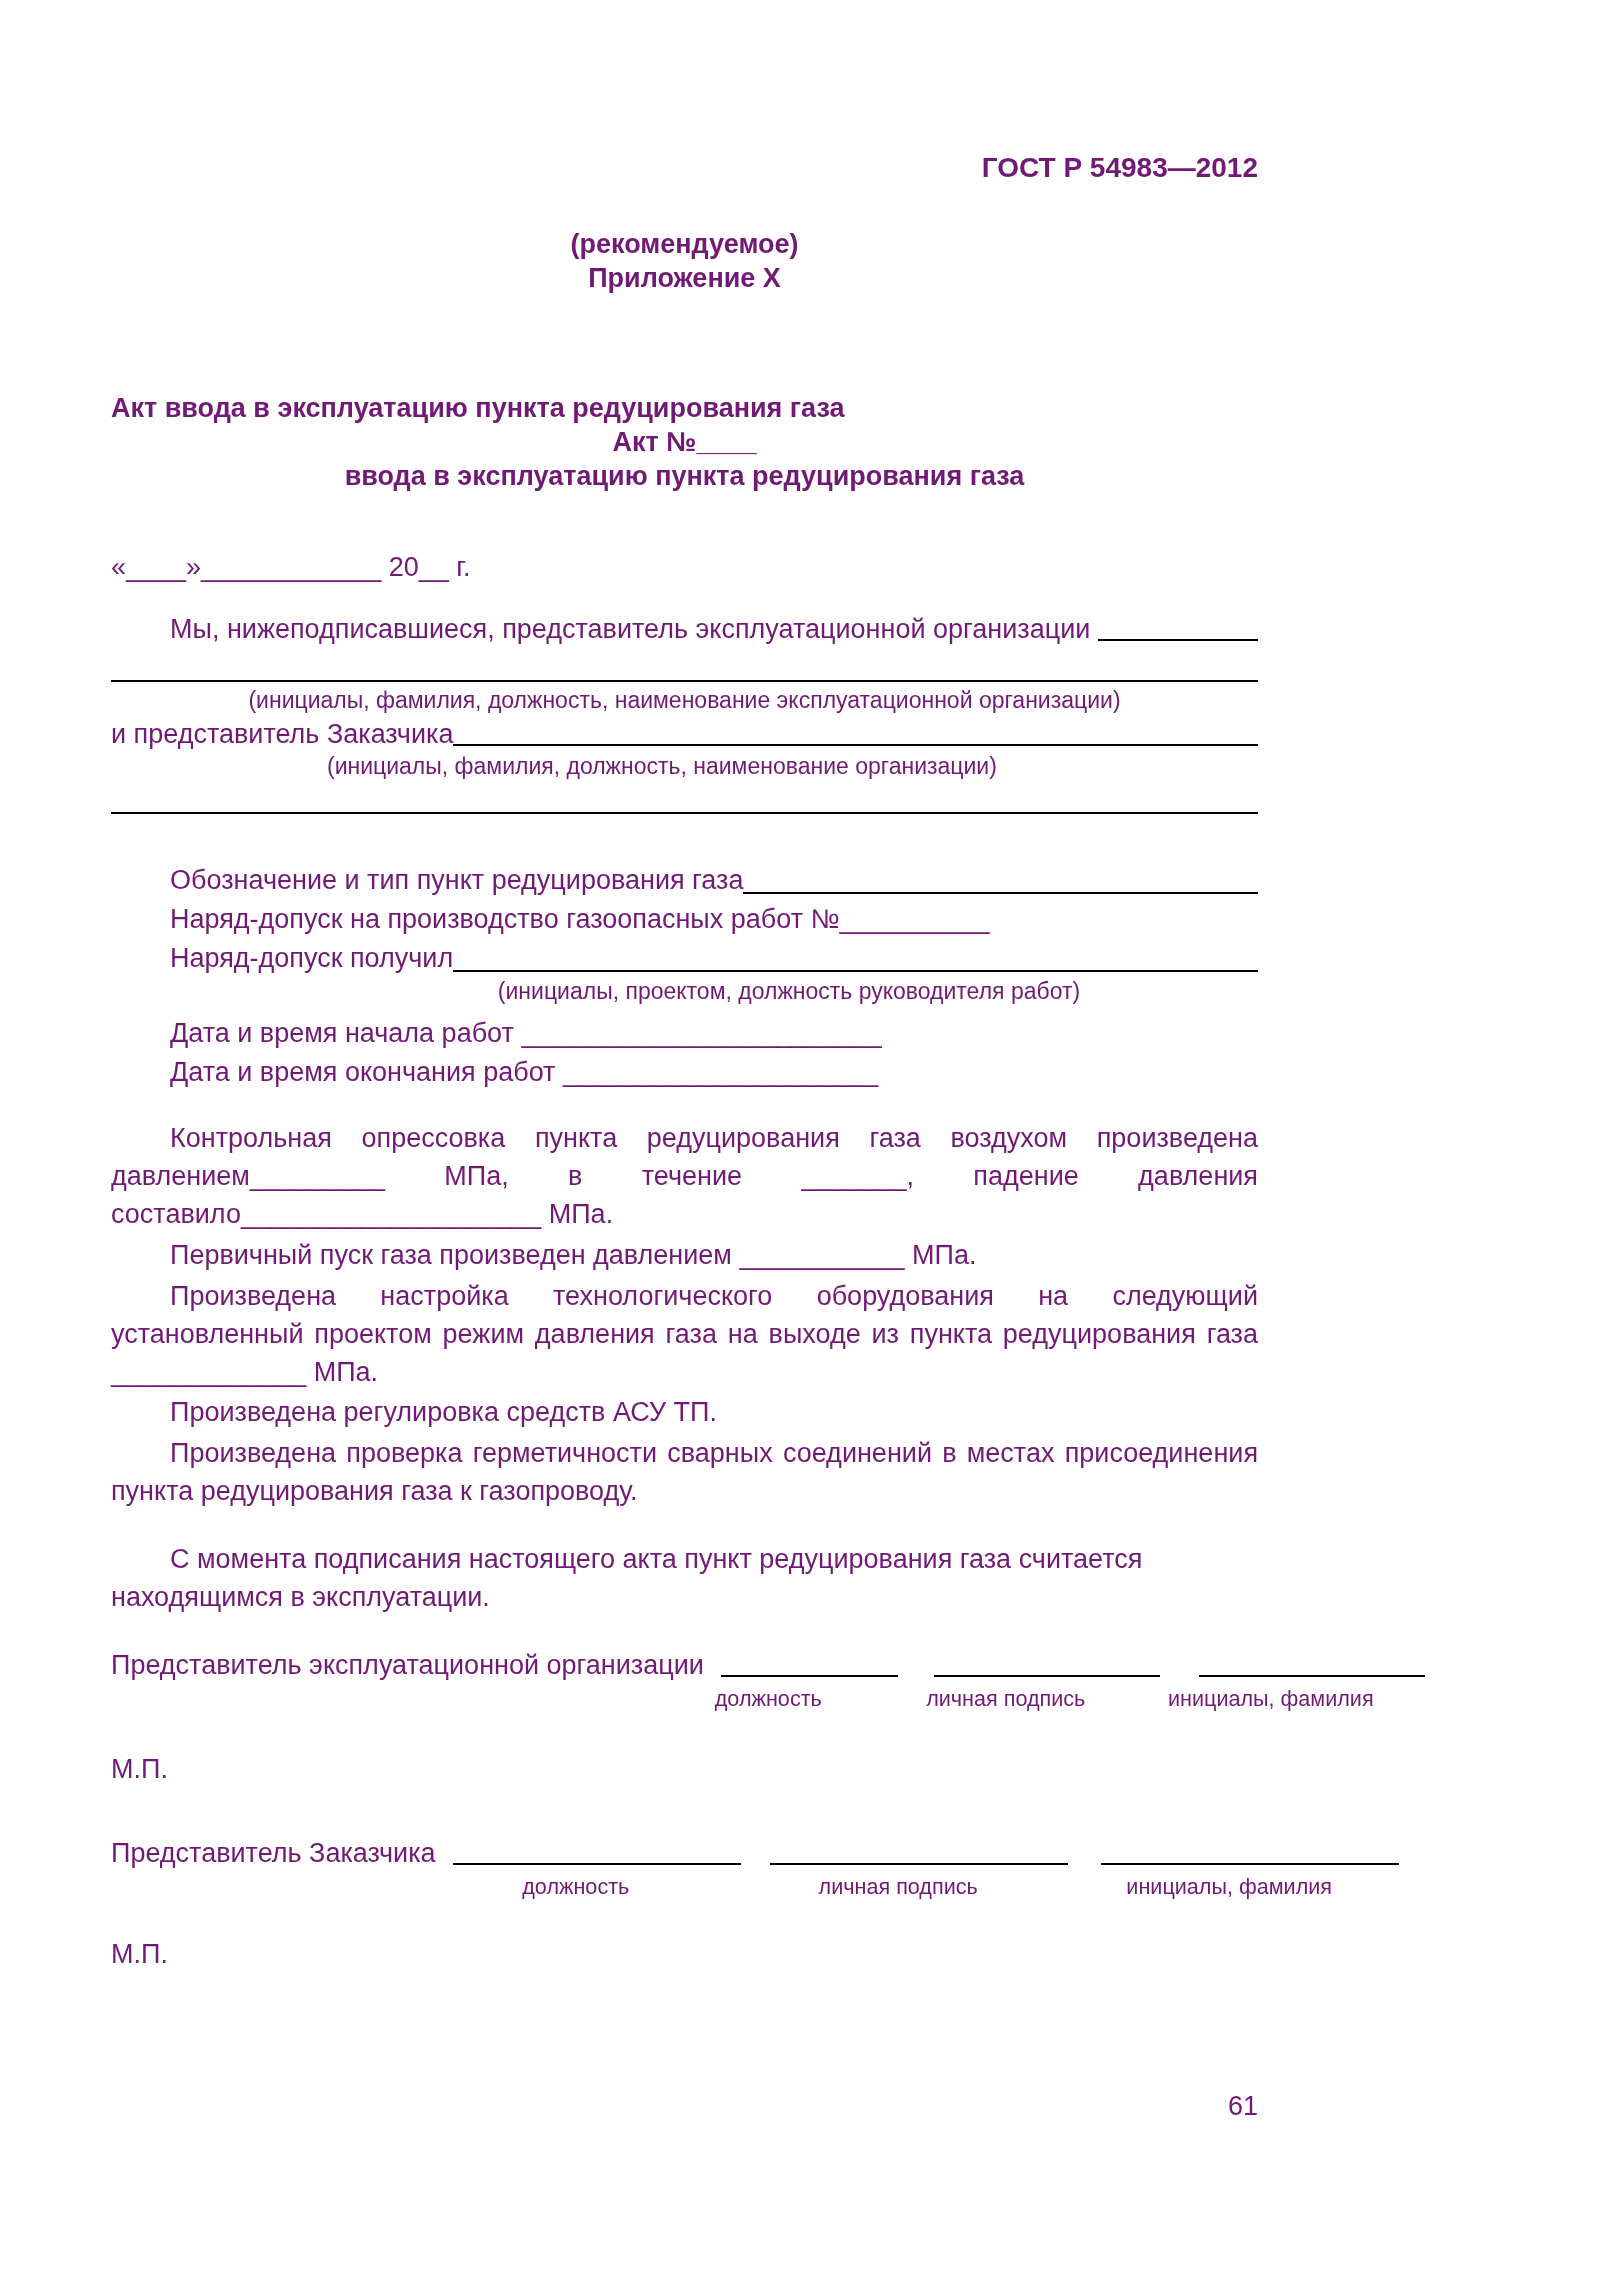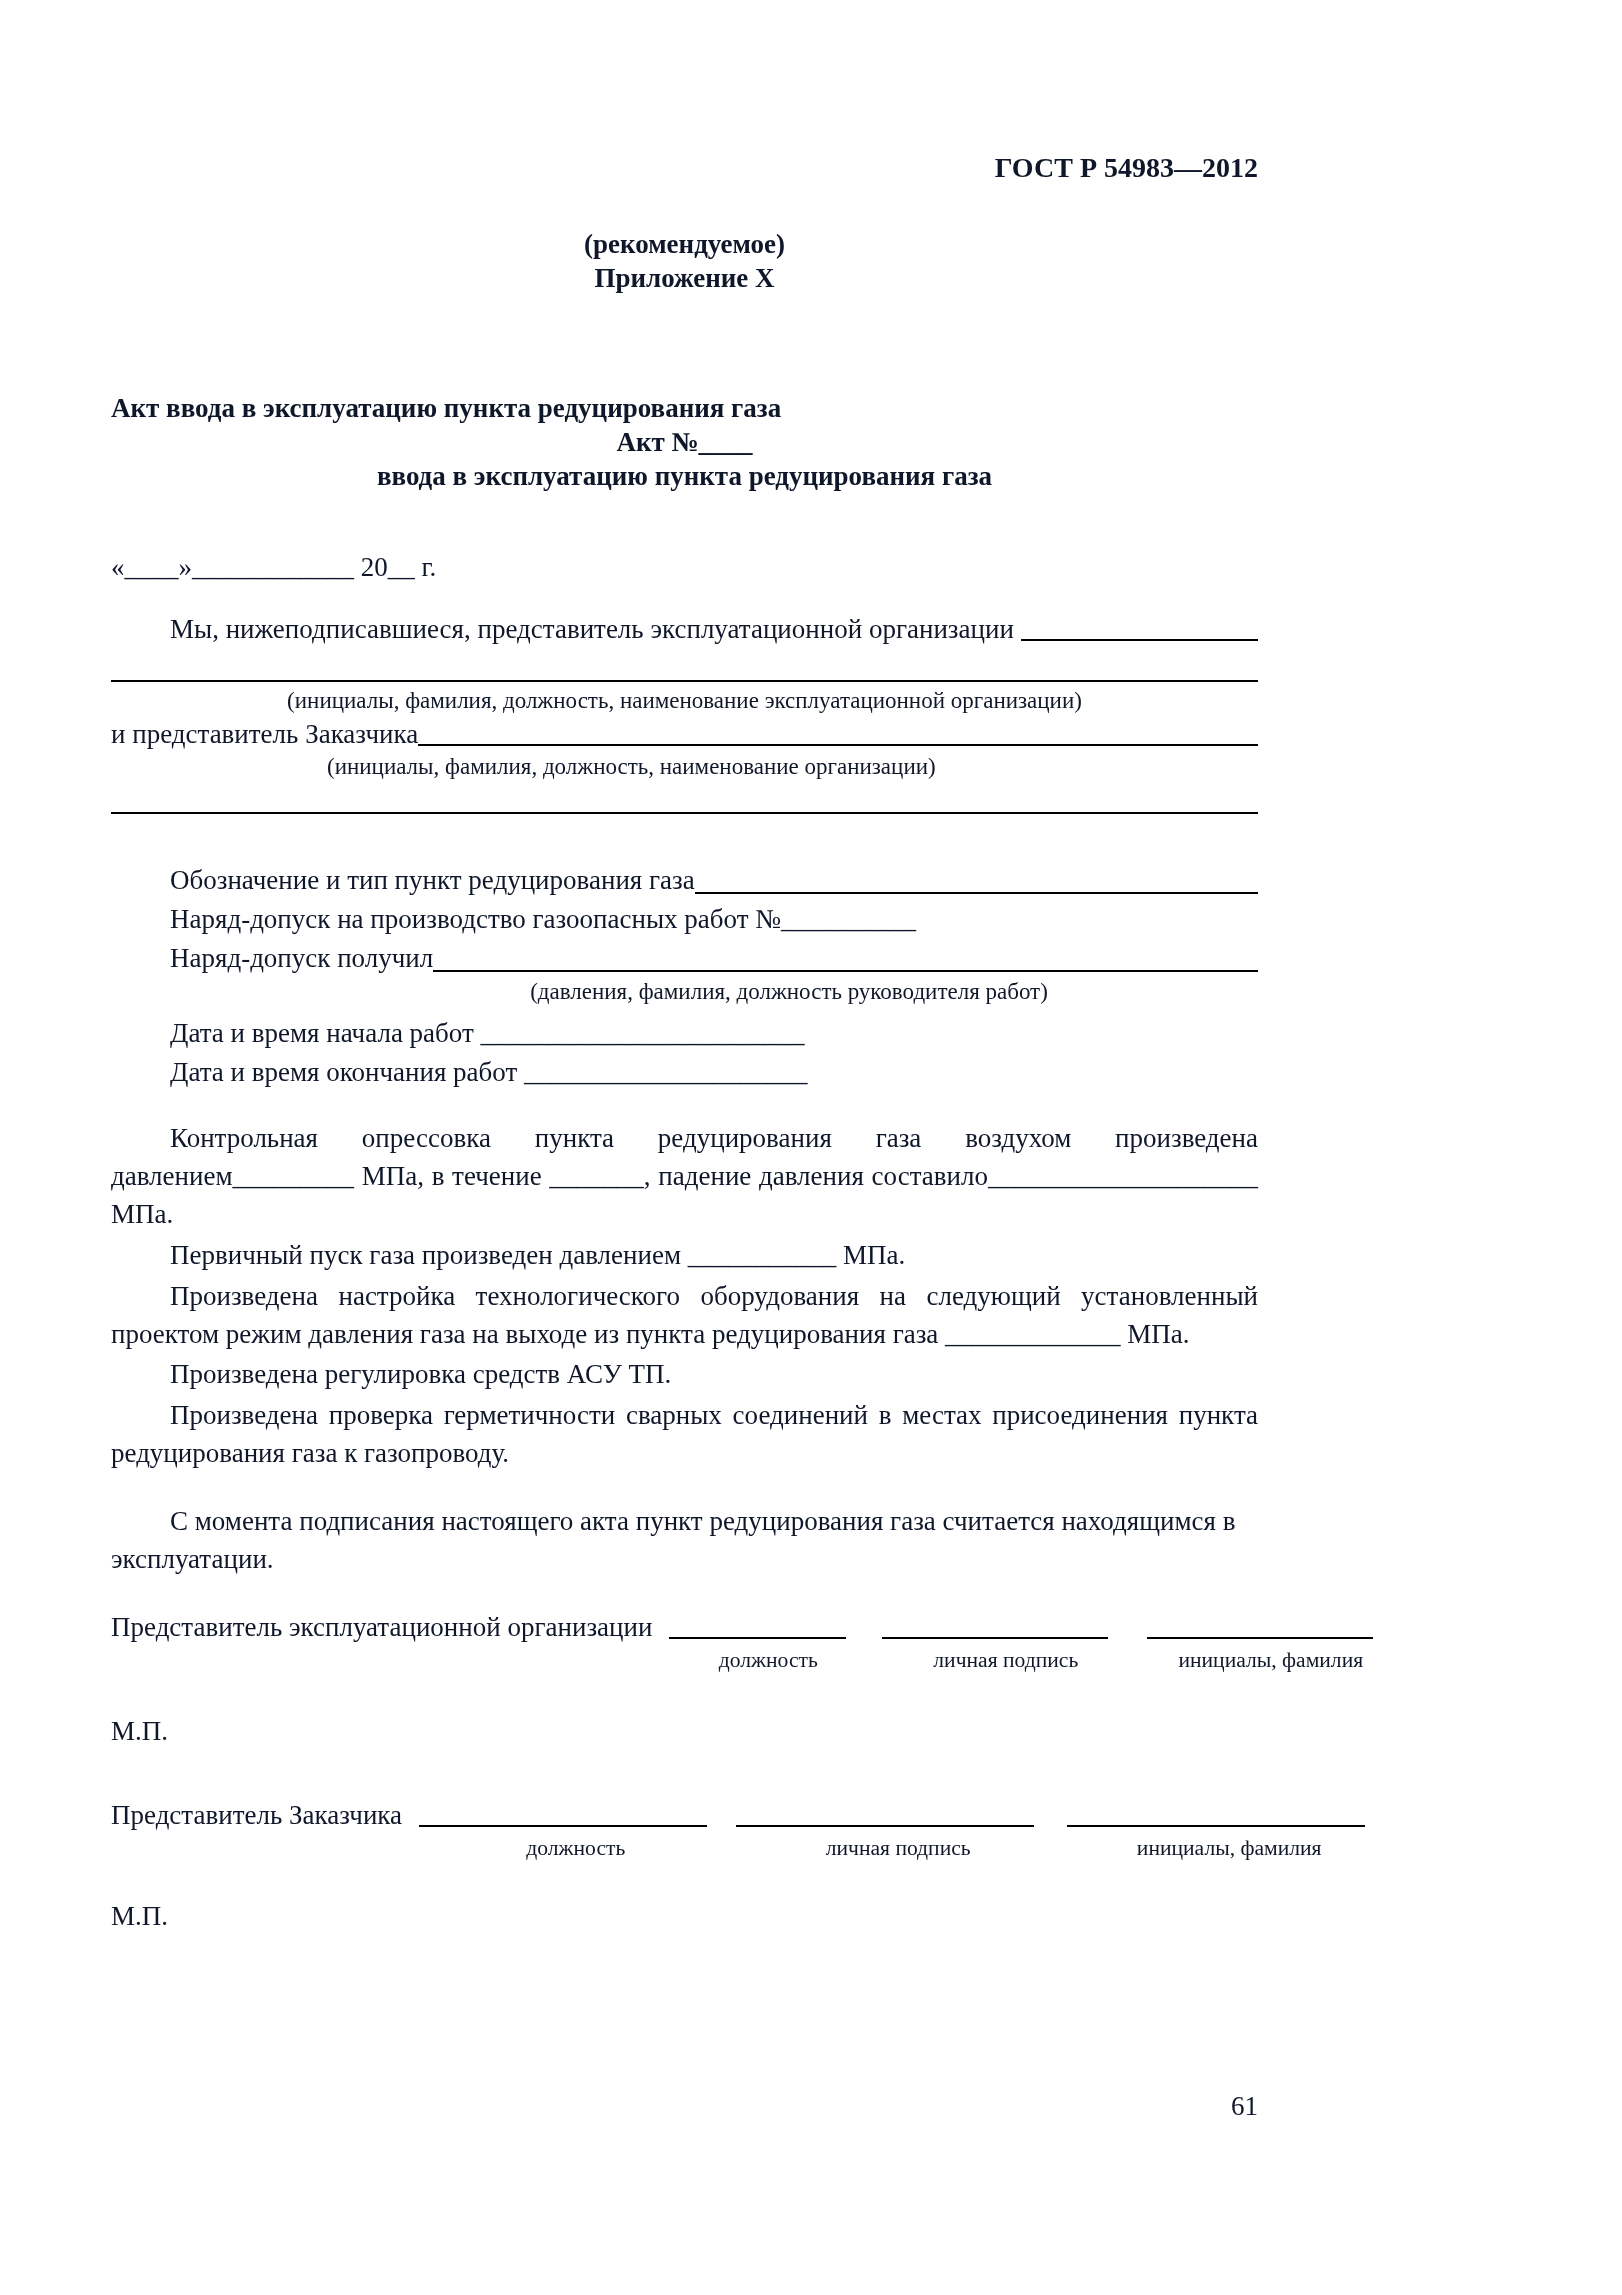--- a/index.html
+++ b/index.html
@@ -2,22 +2,22 @@
 <html lang="ru" style="font-size:10.5px"><head>
 <meta charset="utf-8">
 <style>
   html, body { margin: 0; padding: 0; background: #ffffff; }
   .page {
     position: relative;
     width: 1454px;
     height: 2295px;
     box-sizing: border-box;
     background: #ffffff;
-    color: #0f172a;
-    font-family: Liberation Serif, serif;
+    color: #701a75;
+    font-family: Liberation Sans, sans-serif;
     font-size: 27px;
     line-height: 38px;
     padding: 151px 196px 0 111px;
     overflow: hidden;
   }
 
   .gost-header { font-size: 28px; font-weight: bold; line-height: 33px; text-align: right; }
 
   .appendix { margin-top: 43px; text-align: center; font-weight: bold; line-height: 34px; }
   .doc-title { margin-top: 97px; text-align: left; font-weight: bold; line-height: 33px; }
@@ -132,21 +132,21 @@
   <div class="fields">
     <div class="frow ind">
       <span class="txt">Обозначение и тип пункт редуцирования газа</span>
       <span class="fill"></span>
     </div>
     <div class="fline ind">Наряд-допуск на производство газоопасных работ №__________</div>
     <div class="frow ind">
       <span class="txt">Наряд-допуск получил</span>
       <span class="fill"></span>
     </div>
-    <div class="caption caption-mid-offset">(давления, фамилия, должность руководителя работ)</div>
+    <div class="caption caption-mid-offset">(инициалы, проектом, должность руководителя работ)</div>
     <div class="fline ind gap-after-caption">Дата и время начала работ ________________________</div>
     <div class="fline ind">Дата и время окончания работ _____________________</div>
   </div>
 
   <div class="paras">
     <div class="para">Контрольная опрессовка пункта редуцирования газа воздухом произведена давлением_________ МПа, в течение _______, падение давления составило____________________ МПа.</div>
     <div class="para-plain">Первичный пуск газа произведен давлением ___________ МПа.</div>
     <div class="para">Произведена настройка технологического оборудования на следующий установленный проектом режим давления газа на выходе из пункта редуцирования газа _____________ МПа.</div>
     <div class="para-plain">Произведена регулировка средств АСУ ТП.</div>
     <div class="para">Произведена проверка герметичности сварных соединений в местах присоединения пункта редуцирования газа к газопроводу.</div>

